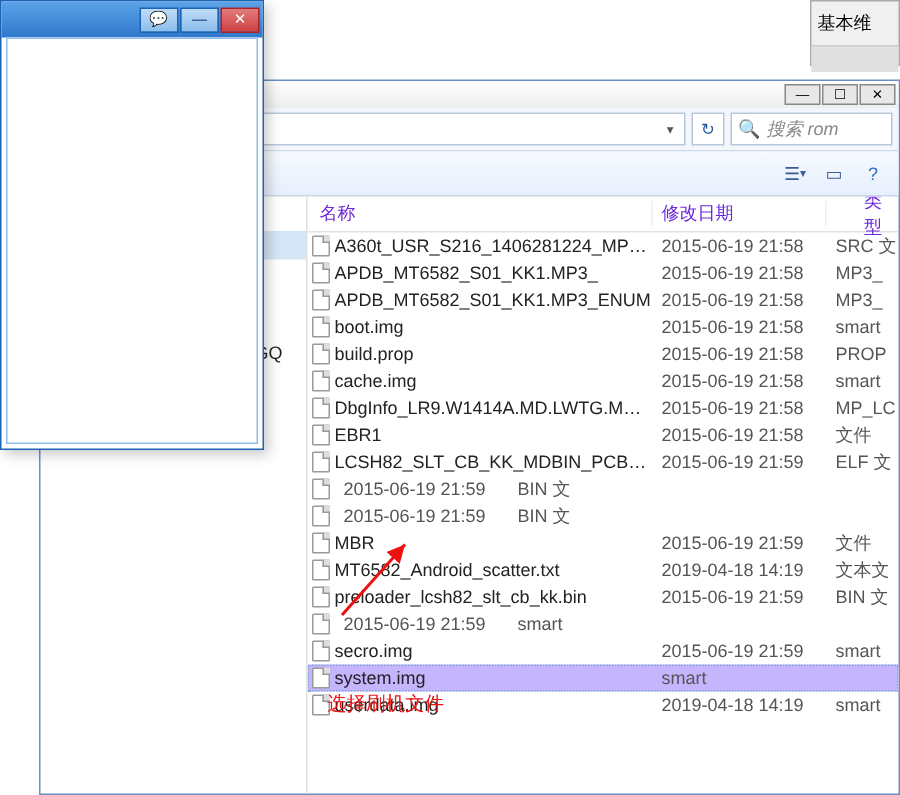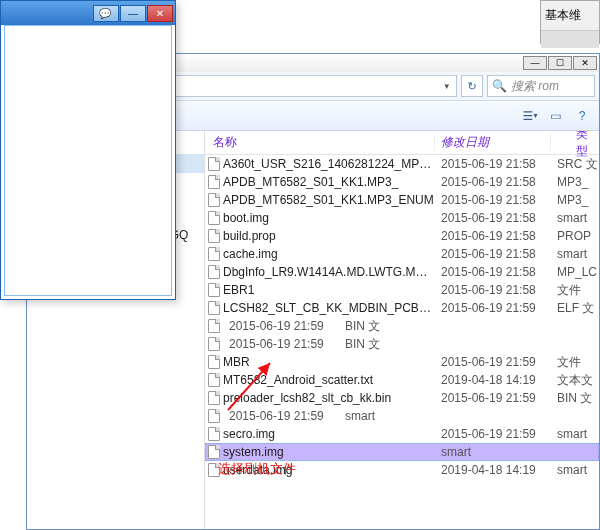--- a/index.html
+++ b/index.html
@@ -41,21 +41,21 @@
 .tree .item { display: flex; align-items: center; padding: 2px 8px 2px 30px; gap: 6px; height: 19px; }
 .tree .item.selected { background: #d6e6f7; }
 .tree .item .icon { width: 16px; height: 14px; display: flex; align-items: center; justify-content: center; font-size: 11px; }
 .tree .group-label { display: flex; align-items: center; padding: 2px 8px 2px 16px; gap: 6px; height: 19px; }
 .tree .gap { height: 14px; }
 
 
 .flist { flex: 1; position: relative; overflow: hidden; }
 .fhead { height: 24px; border-bottom: 1px solid #e3e3e3; display: flex; align-items: center; font-size: 12px; color: #6d28d9; }
 .col-name { width: 230px; padding-left: 8px; border-right: 1px solid #eee; }
-.col-date { width: 116px; padding-left: 6px; border-right: 1px solid #eee; font-style: italic; }
+.col-date { width: 116px; padding-left: 6px; border-right: 1px solid #eee; }
 .col-type { flex: 1; padding-left: 6px; margin-left: 19px; }
 .fbody { overflow: hidden; }
 .frow { height: 18px; display: flex; align-items: center; font-size: 12px; color: #222; }
 .frow.selected { background: #c4b5fd; outline: 1px dotted #7fa6d6; outline-offset: -1px; }
 .frow .ficon { width: 18px; display: flex; align-items: center; justify-content: center; font-size: 11px; }
 .frow .fname { width: 212px; overflow: hidden; white-space: nowrap; text-overflow: ellipsis; }
 .frow .fdate { width: 116px; color: #555; padding-left: 6px; }
 .frow .ftype { flex: 1; color: #555; padding-left: 6px; overflow: hidden; white-space: nowrap; }
 
 

